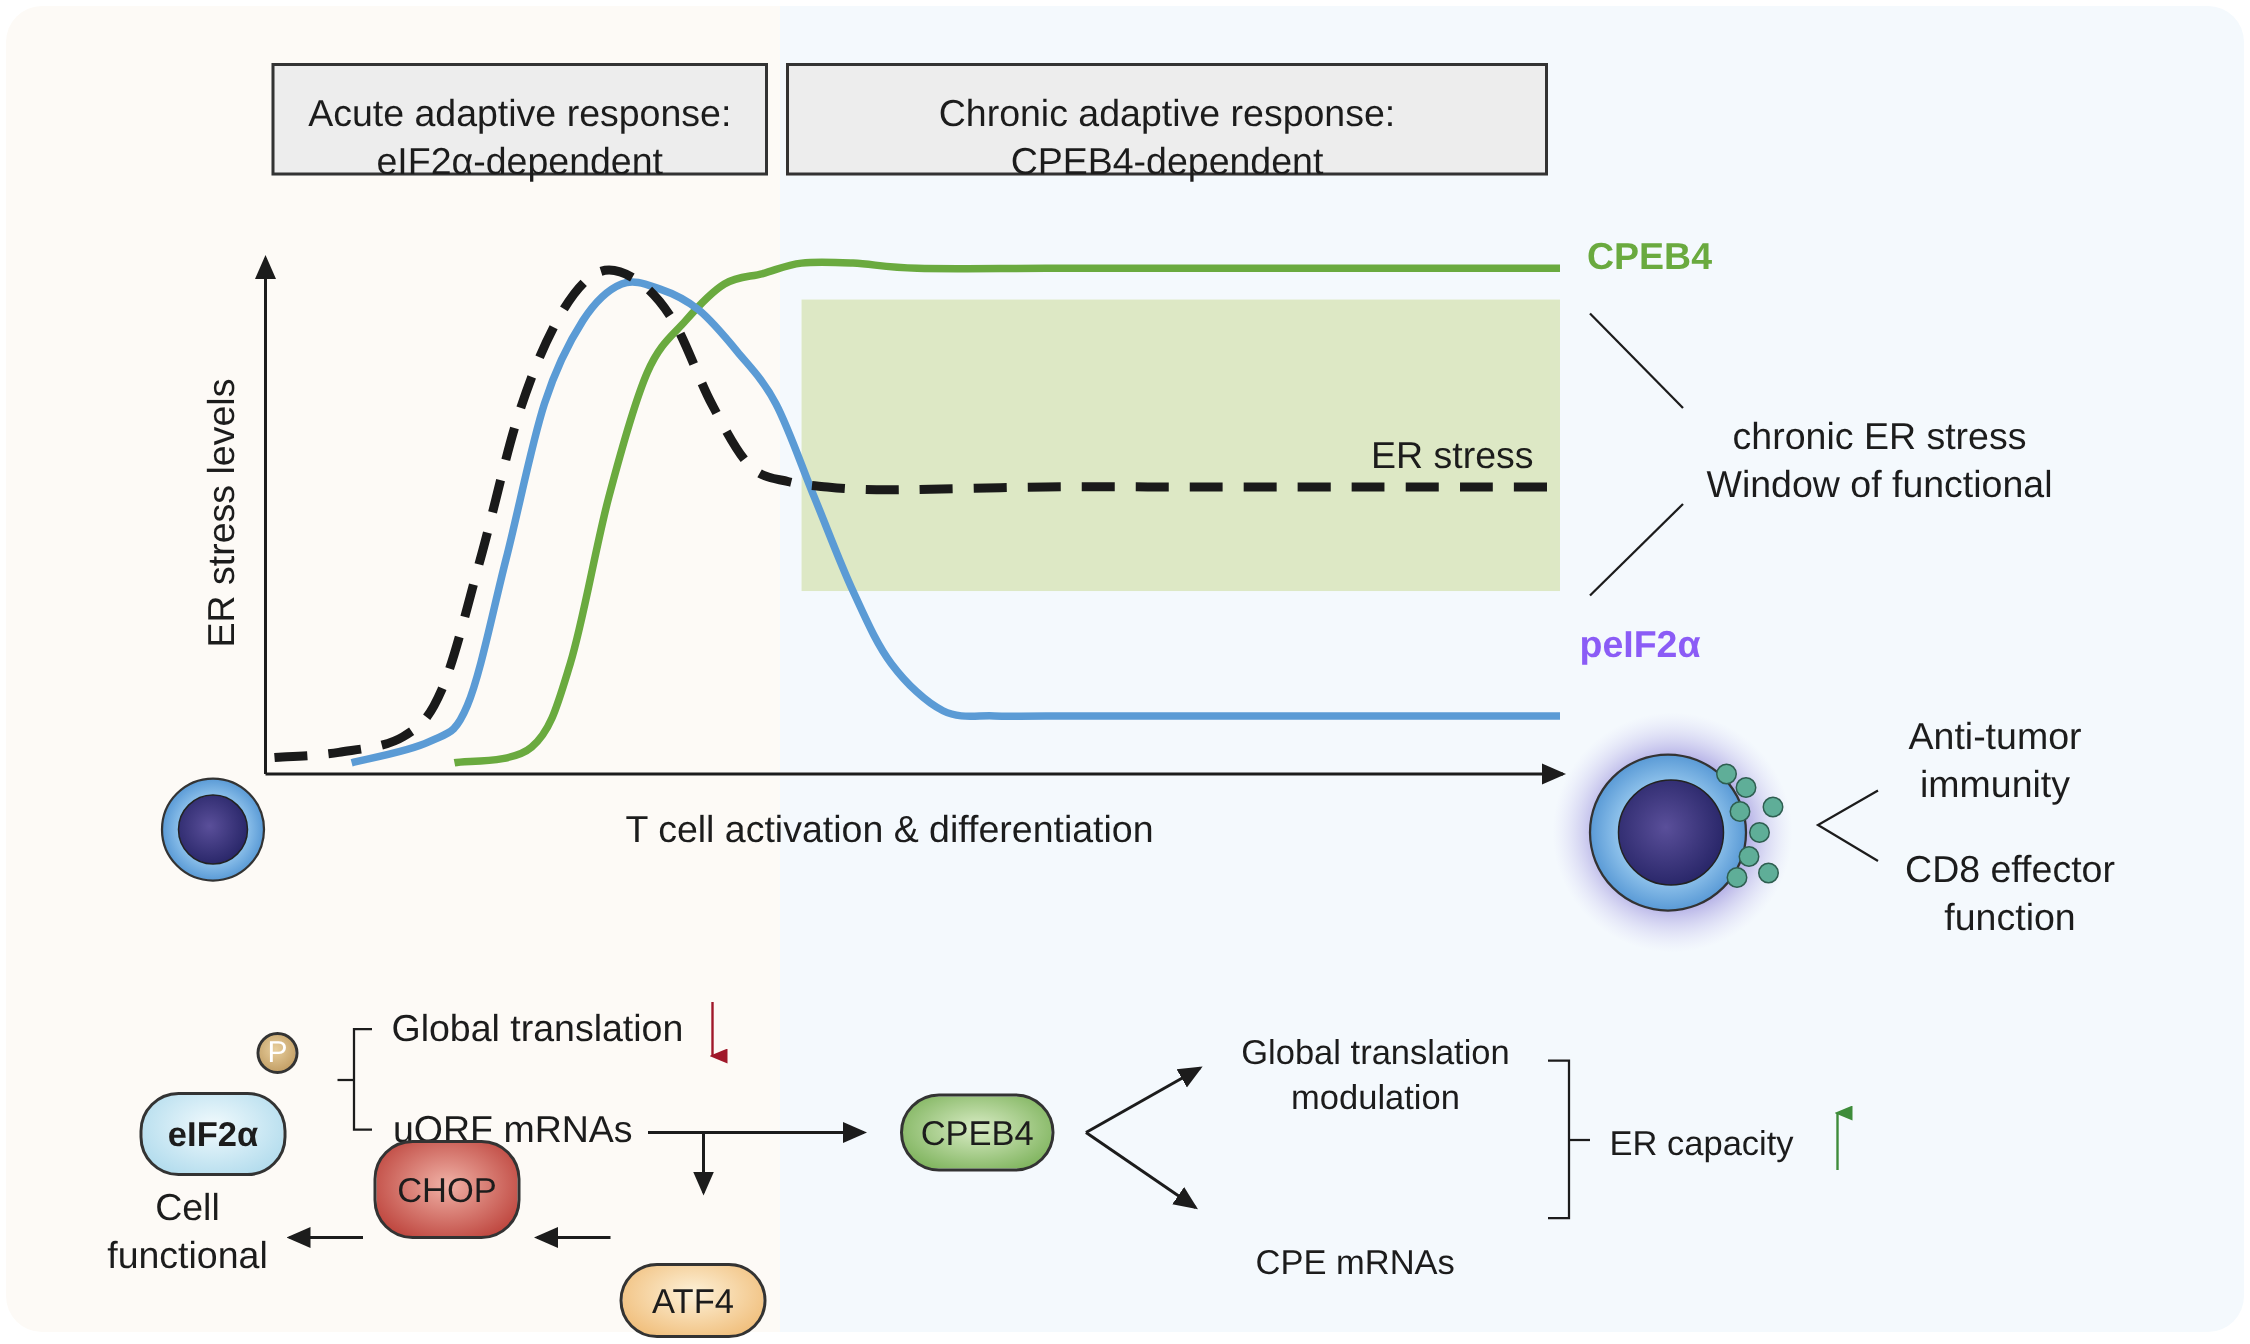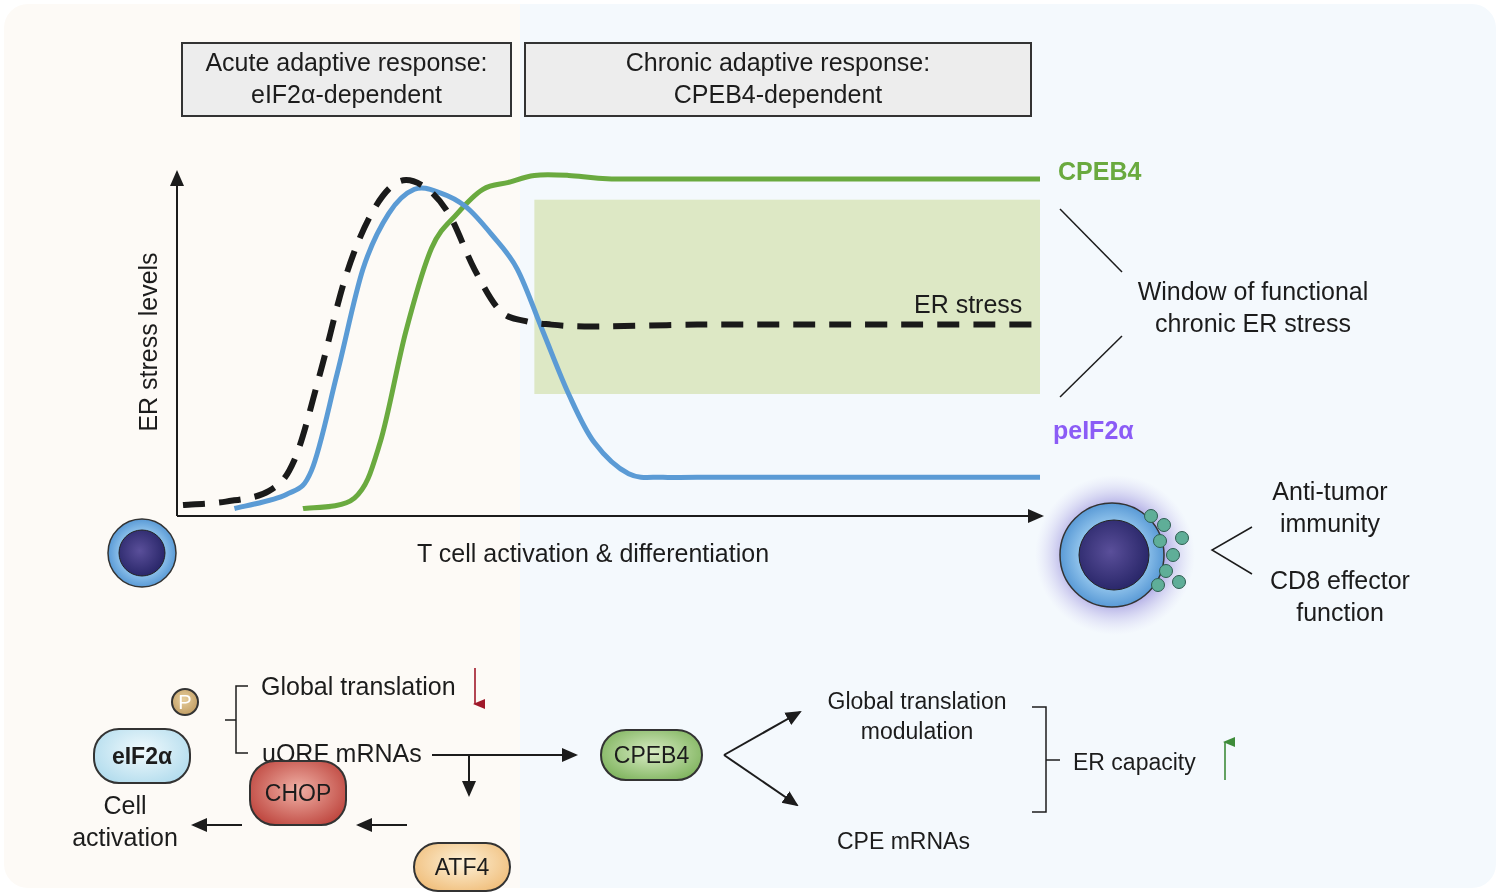--- a/index.html
+++ b/index.html
@@ -6,21 +6,21 @@
   body {
     width: 1500px; height: 896px; overflow: hidden; position: relative;
     background: #ffffff;
     font-family: "Liberation Sans", sans-serif; color: #1c1c1c;
   }
   .bg-left { position: absolute; left: 4px; top: 4px; width: 516px; height: 884px; background: #fdfaf6; border-radius: 24px 0 0 24px; }
   .bg-right { position: absolute; left: 520px; top: 4px; width: 976px; height: 884px; background: #f4f9fd; border-radius: 0 24px 24px 0; }
   svg.main { position: absolute; left: 0; top: 0; }
   .phase-box {
     position: absolute; background: #ededed; border: 2px solid #333;
-    text-align: center; font-size: 25px; line-height: 32px; box-sizing: border-box; padding-top: 2px;
+    text-align: center; font-size: 25px; line-height: 32px; box-sizing: border-box; padding-top: 16px;
   }
   .label { position: absolute; font-size: 25px; white-space: nowrap; line-height: 32px; }
   .center { text-align: center; }
   .pill {
     position: absolute; box-sizing: border-box; border: 2px solid #333; border-radius: 26px;
     font-size: 23px; display: flex; align-items: center; justify-content: center;
   }
 </style>
 </head>
 <body>
@@ -137,22 +137,22 @@
   <div>CPEB4-dependent</div>
 </div>
 
 <div class="label" style="left:148px;top:342px;transform:translate(-50%,-50%) rotate(-90deg);">ER stress levels</div>
 <div class="label" style="left:417px;top:537px;">T cell activation &amp; differentiation</div>
 <div class="label" style="left:914px;top:288px;">ER stress</div>
 <div class="label" style="left:1058px;top:155px;font-weight:bold;color:#6aaa3f;">CPEB4</div>
 <div class="label" style="left:1053px;top:414px;font-weight:bold;color:#8b5cf6;">peIF2α</div>
 
 <div class="label center" style="left:1125px;top:275px;width:256px;">
+  <div>chronic ER stress</div>
   <div>Window of functional</div>
-  <div>chronic ER stress</div>
 </div>
 
 <div class="label center" style="left:1250px;top:475px;width:160px;">
   <div>Anti-tumor</div>
   <div>immunity</div>
 </div>
 <div class="label center" style="left:1255px;top:564px;width:170px;">
   <div>CD8 effector</div>
   <div>function</div>
 </div>
@@ -168,21 +168,21 @@
 <div class="label" style="left:262px;top:737px;">uORF mRNAs</div>
 
 <div class="pill" style="left:413px;top:798px;width:98px;height:50px;background:radial-gradient(ellipse at 50% 40%, #fdf1d8, #eeb56a);margin-top:44px;">
   <span>ATF4</span>
 </div>
 <div class="pill" style="left:249px;top:760px;width:98px;height:66px;background:radial-gradient(ellipse at 50% 45%, #f0b1a6, #b5322b);">
   <span>CHOP</span>
 </div>
 <div class="label center" style="left:60px;top:789px;width:130px;">
   <div>Cell</div>
-  <div>activation</div>
+  <div>functional</div>
 </div>
 
 <div class="pill" style="left:600px;top:729px;width:103px;height:52px;background:radial-gradient(ellipse at 50% 45%, #d9ecc5, #6ea94a);">
   <span>CPEB4</span>
 </div>
 
 <div class="label center" style="left:813px;top:686px;width:208px;font-size:23px;line-height:30px;">
   <div>Global translation</div>
   <div>modulation</div>
 </div>

